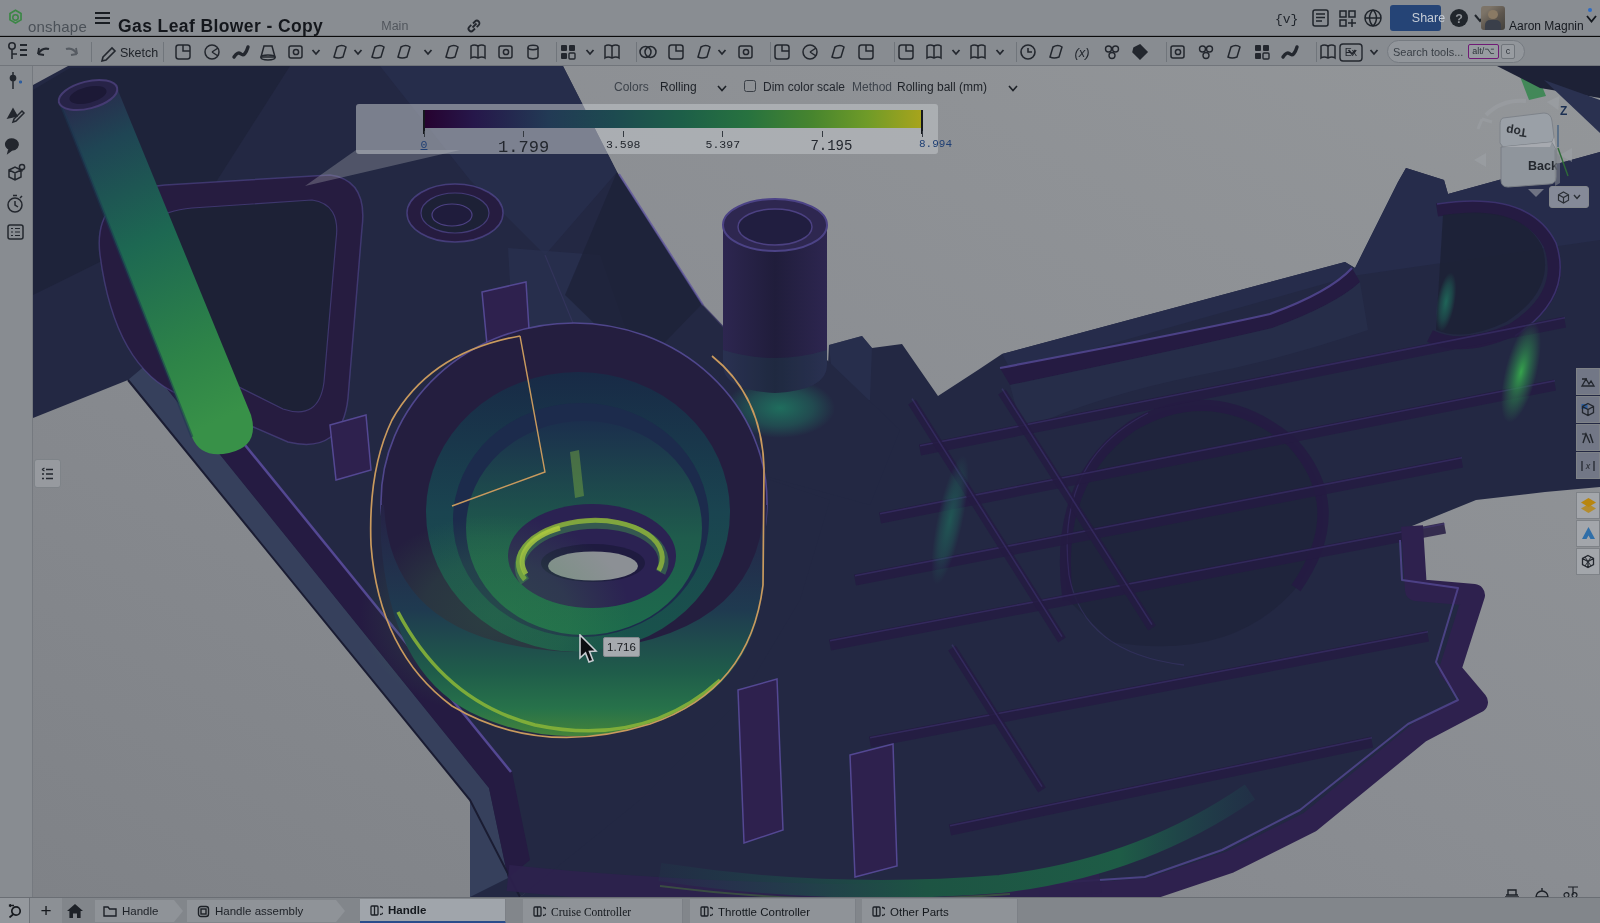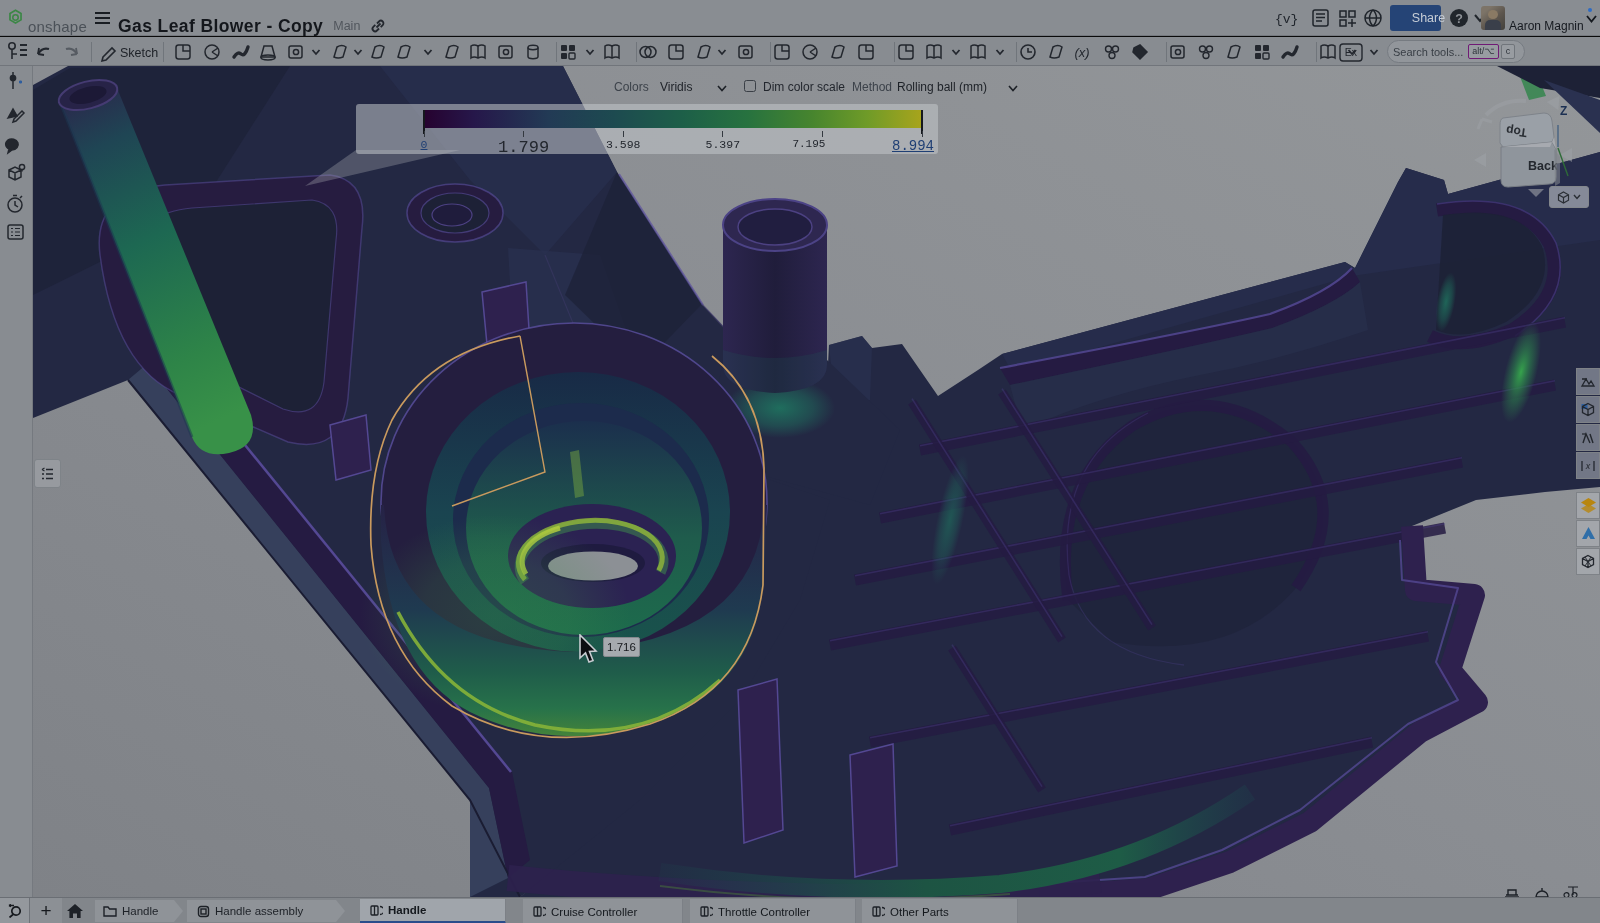--- a/index.html
+++ b/index.html
@@ -19,21 +19,21 @@
       <svg style="position:absolute;left:7px;top:9px" width="17" height="17" viewBox="0 0 20 20">
 <path d="M10 1.5 l6.5 3.7 v7.6 l-6.5 3.7 l-6.5 -3.7 v-7.6 z" fill="none" stroke="#3c8746" stroke-width="2"></path>
 <circle cx="10" cy="10" r="3.2" fill="none" stroke="#3c8746" stroke-width="1.8"></circle>
       </svg>
       <div class="hseg" style="left:28px;">
         <span style="font-size:15px;color:#4b5158;letter-spacing:.2px;">onshape</span>
       </div>
       <svg style="position:absolute;left:95px;top:11px" width="15" height="14" viewBox="0 0 15 14">
         <path d="M0 2 h15 M0 7 h15 M0 12 h15" stroke="#191d22" stroke-width="2.2"></path>
       </svg>
-      <div class="hseg" style="left:118px;">
+      <div class="hseg" style="left:118px;gap:48px;">
         <span class="ttl">Gas Leaf Blower - Copy</span>
         <span class="main-lbl">Main</span>
         <svg style="margin-left:10px" width="16" height="16" viewBox="0 0 16 16" fill="none" stroke="#23272e" stroke-width="1.8">
           <path d="M6.5 9.5 l4 -4"></path>
           <path d="M7 5.5 l2-2 a2.6 2.6 0 0 1 3.7 3.7 l-2 2"></path>
           <path d="M9 10.5 l-2 2 a2.6 2.6 0 0 1 -3.7 -3.7 l2 -2"></path>
         </svg>
       </div>
       <svg style="position:absolute;left:1275px;top:8px" width="110" height="20" viewBox="0 0 110 20">
         <text x="0" y="15" font-size="13" font-family="Liberation Mono, monospace" fill="#1f242b">{v}</text>
@@ -455,21 +455,21 @@
       <ellipse cx="495" cy="615" rx="135" ry="100" fill="url(#cupglow)" opacity="0.8"></ellipse>
       <path d="M381,505 L381,540 Q390,670 470,712 Q560,756 662,720 Q758,682 764,576 L767,505 L764,505 Q760,640 572,652 Q390,645 384,505 Z" fill="url(#cupw)"></path>
       <path d="M398,612 Q445,702 535,725 Q645,748 720,680" stroke="#86b238" stroke-width="3.5" fill="none" opacity="0.9"></path>
       <path d="M520,336 Q430,352 392,420 Q368,470 371,545 Q379,652 452,706 Q540,758 650,724 Q750,690 763,585 L764,468 Q762,396 712,356" stroke="#c99a5e" stroke-width="1.7" fill="none"></path>
       <path d="M520,336 L545,472 L452,506" stroke="#c99a5e" stroke-width="1.4" fill="none"></path>
       <path d="M570,452 L579,450 L584,496 L575,498 Z" fill="#7fae3f" opacity="0.45"></path>
       <path d="M460,150 L356,150 L305,186 Z" fill="#b9bcc1" opacity="0.3"></path>
     </svg>
     <div style="position:absolute;left:0;top:0;width:1600px;height:0;font-size:12px;">
       <span style="position:absolute;left:614px;top:80px;color:#3c424a;">Colors</span>
-      <span style="position:absolute;left:660px;top:80px;color:#1d2127;">Viridis</span>
+      <span style="position:absolute;left:660px;top:80px;color:#1d2127;">Rolling</span>
       <svg width="10" height="7" viewBox="0 0 10 7" style="position:absolute;left:717px;top:85px">
         <path d="M1 1 l4 4.5 L9 1" stroke="#1d2127" stroke-width="1.6" fill="none"></path>
       </svg>
       <span style="position:absolute;left:744px;top:80px;width:12px;height:12px;border:1.5px solid #3a3f46;border-radius:2.5px;"></span>
       <span style="position:absolute;left:763px;top:80px;color:#23272e;">Dim color scale</span>
       <span style="position:absolute;left:852px;top:80px;color:#3c424a;">Method</span>
       <span style="position:absolute;left:897px;top:80px;color:#1d2127;">Rolling ball (mm)</span>
       <svg width="10" height="7" viewBox="0 0 10 7" style="position:absolute;left:1008px;top:85px">
         <path d="M1 1 l4 4.5 L9 1" stroke="#1d2127" stroke-width="1.6" fill="none"></path>
       </svg>
@@ -481,22 +481,22 @@
     <div style="position:absolute;left:423.5px;top:131px;width:1px;height:6px;background:#33383f;"></div>
     <div style="position:absolute;left:523.1px;top:131px;width:1px;height:6px;background:#33383f;"></div>
     <div style="position:absolute;left:622.7px;top:131px;width:1px;height:6px;background:#33383f;"></div>
     <div style="position:absolute;left:722.3px;top:131px;width:1px;height:6px;background:#33383f;"></div>
     <div style="position:absolute;left:821.9px;top:131px;width:1px;height:6px;background:#33383f;"></div>
     <div style="position:absolute;left:921.5px;top:131px;width:1px;height:6px;background:#33383f;"></div>
     <div style="position:absolute;left:394px;top:138px;width:60px;text-align:center;font-size:11.5px;font-family:'Liberation Mono',monospace;color:#1f3f74;text-decoration:underline;">0</div>
     <div style="position:absolute;left:493.6px;top:138px;width:60px;text-align:center;font-size:17px;font-family:'Liberation Mono',monospace;color:#23272e;">1.799</div>
     <div style="position:absolute;left:593.2px;top:138px;width:60px;text-align:center;font-size:11.5px;font-family:'Liberation Mono',monospace;color:#23272e;">3.598</div>
     <div style="position:absolute;left:692.8px;top:138px;width:60px;text-align:center;font-size:11.5px;font-family:'Liberation Mono',monospace;color:#23272e;">5.397</div>
-    <div style="position:absolute;left:792.4px;top:138px;width:60px;text-align:left;font-size:11px;font-family:'Liberation Mono',monospace;color:#23272e;">7.195</div>
-    <div style="position:absolute;left:892px;top:138px;width:60px;text-align:left;font-size:14px;font-family:'Liberation Mono',monospace;color:#1f3f74;text-decoration:underline;">8.994</div>
+    <div style="position:absolute;left:792.4px;top:138px;width:60px;text-align:right;font-size:14px;font-family:'Liberation Mono',monospace;color:#23272e;">7.195</div>
+    <div style="position:absolute;left:892px;top:138px;width:60px;text-align:right;font-size:11px;font-family:'Liberation Mono',monospace;color:#1f3f74;">8.994</div>
     <svg style="position:absolute;left:1468px;top:85px" width="110" height="125" viewBox="0 0 110 125">
 <g opacity="0.5" stroke="#9ea2a7" stroke-width="4" fill="none">
 <path d="M18 30 q16 -16 40 -14"></path>
         <path d="M14 34 l-4 10 M14 34 l10 3" stroke-width="3"></path>
 </g>
 <g opacity="0.55" fill="#9ea2a7">
 <path d="M88 10 l7 12 h-14 z" transform="rotate(35 88 16)"></path>
 <path d="M6 75 l12 -7 v14 z"></path>
         <path d="M104 70 l-12 -7 v14 z" transform="rotate(180 98 70) scale(1,-1) translate(0,-140)"></path>
 </g>
@@ -628,21 +628,21 @@
       <div style="position:absolute;left:360px;top:1px;width:146px;height:25px;background:#a0a5ab;border-bottom:3px solid #2a4c8b;border-right:1px solid #7c8086;display:flex;align-items:center;padding:0 10px;">
         <svg width="13" height="13" viewBox="0 0 13 13" style="margin-right:5px;flex:none">
           <g fill="none" stroke="#1d2127" stroke-width="1.3">
             <rect x="1" y="2" width="7" height="9" rx="1"></rect>
             <path d="M10 2.5 a2.5 2.5 0 0 1 0 8"></path>
             <path d="M4.5 2 v9"></path>
           </g>
         </svg>
         <span style="font-size:11.5px;color:#14181d;font-weight:bold;">Handle</span>
       </div>
-      <div style="position:absolute;left:523px;top:1px;width:160px;height:25px;background:#8f9398;border-right:1px solid #7c8086;display:flex;align-items:center;padding:0 10px;">
+      <div style="position:absolute;left:523px;top:1px;width:160px;height:25px;background:#8f9398;border-right:1px solid #7c8086;display:flex;align-items:center;padding:0 10px;font-family:Liberation Serif, serif;">
         <svg width="13" height="13" viewBox="0 0 13 13" style="margin-right:5px;flex:none">
           <g fill="none" stroke="#1d2127" stroke-width="1.3">
             <rect x="1" y="2" width="7" height="9" rx="1"></rect>
             <path d="M10 2.5 a2.5 2.5 0 0 1 0 8"></path>
             <path d="M4.5 2 v9"></path>
           </g>
         </svg>
         <span style="font-size:11.5px;color:#14181d;font-weight:normal;">Cruise Controller</span>
       </div>
       <div style="position:absolute;left:690px;top:1px;width:166px;height:25px;background:#8f9398;border-right:1px solid #7c8086;display:flex;align-items:center;padding:0 10px;">

